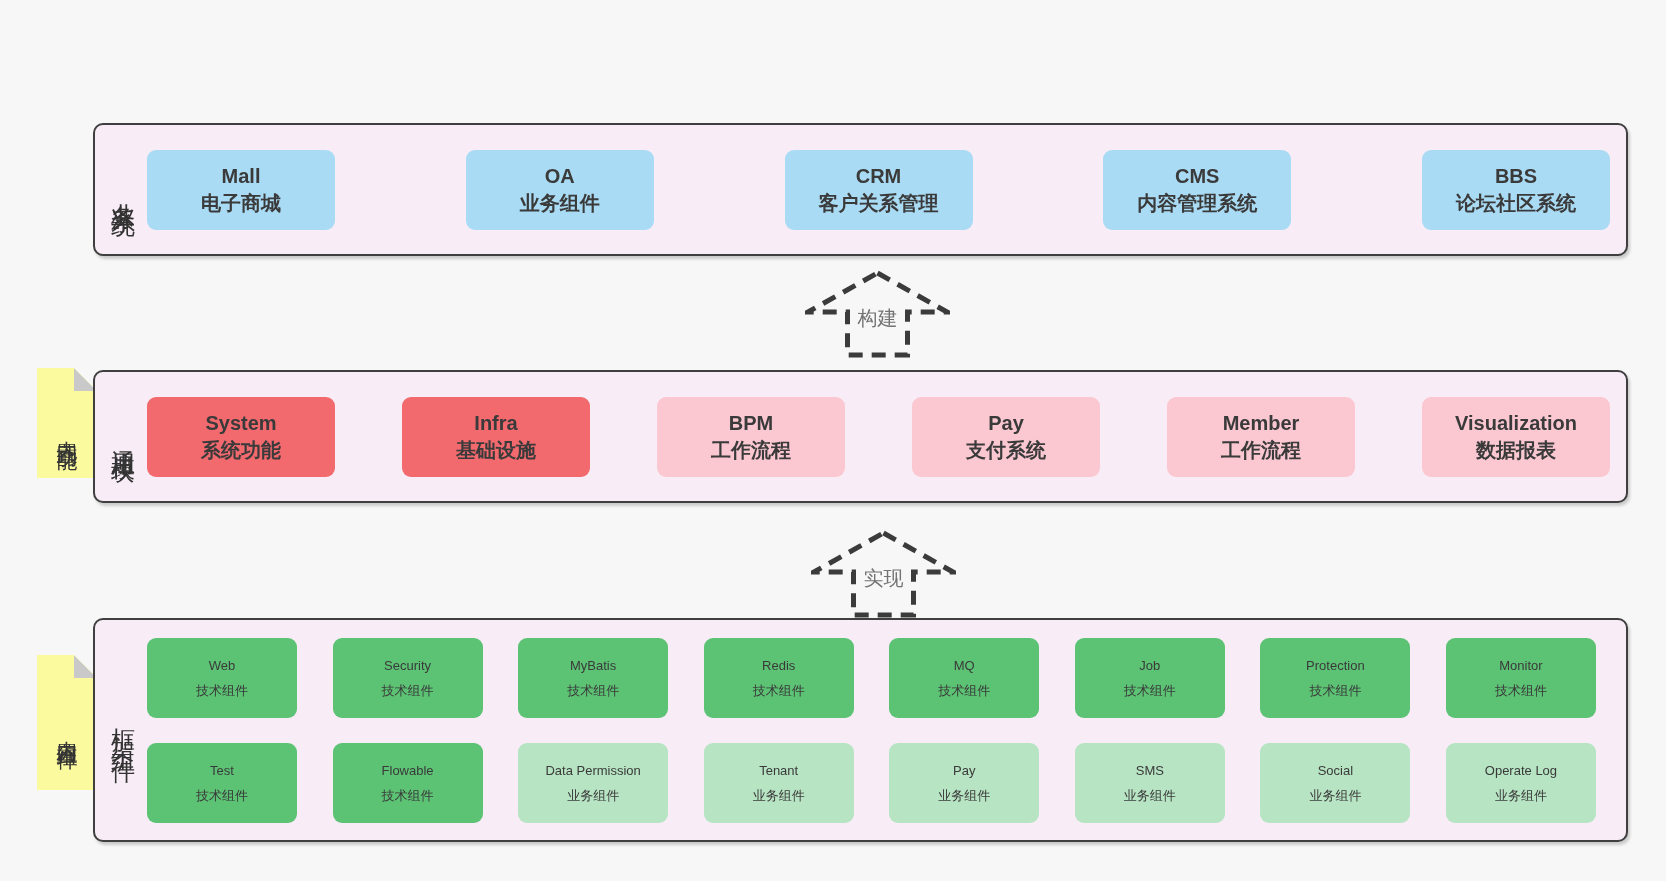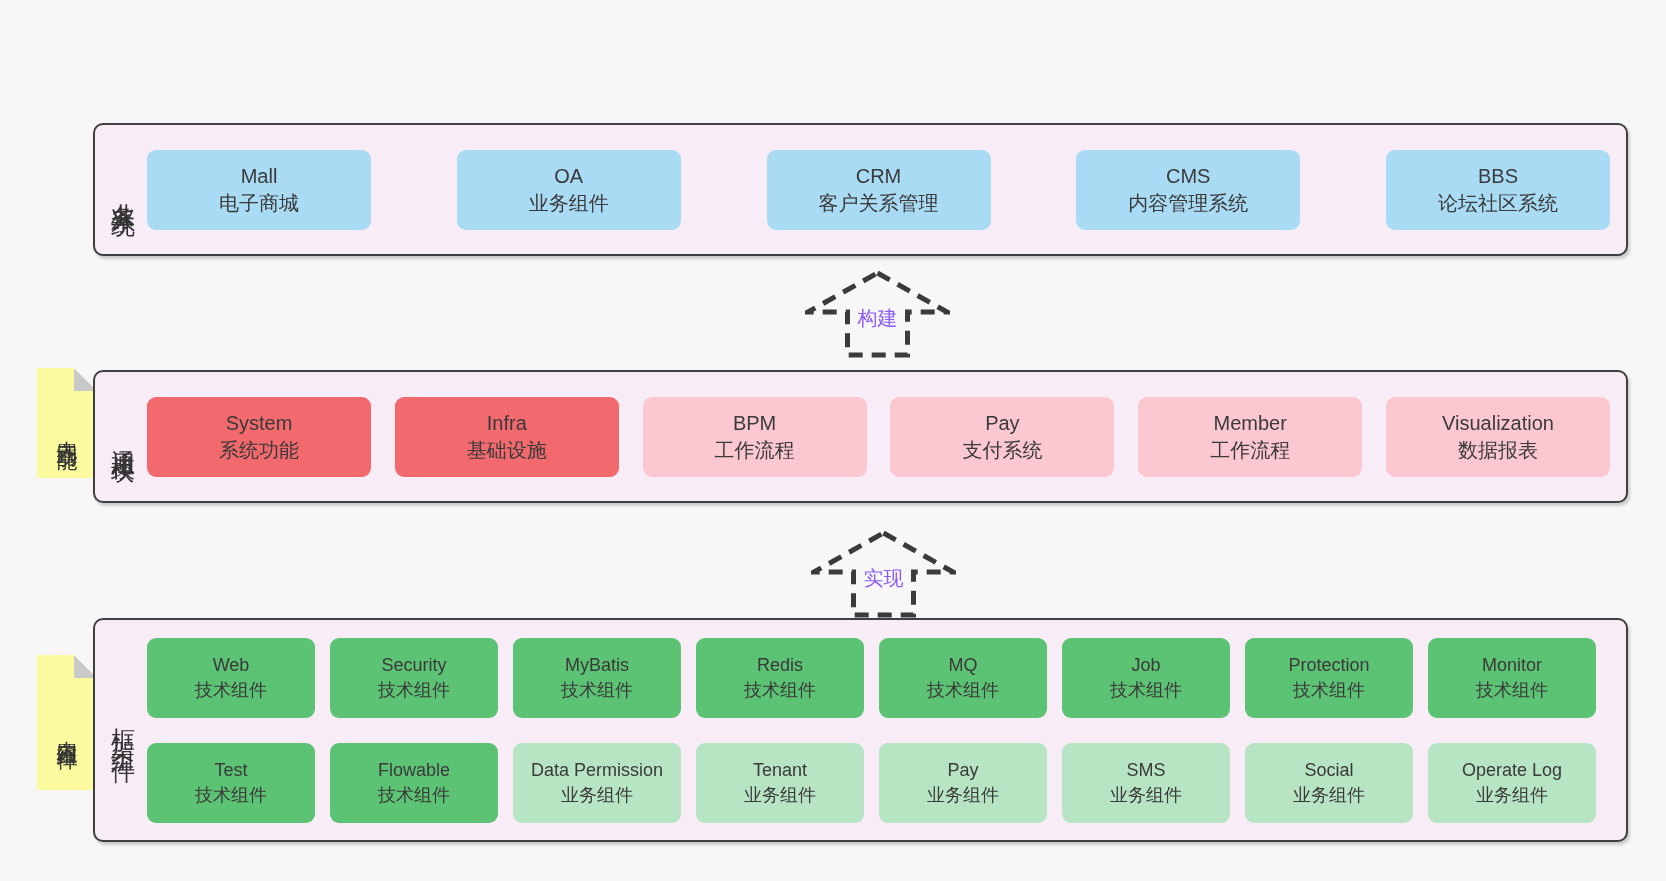--- a/index.html
+++ b/index.html
@@ -20,22 +20,22 @@
 
   .row{position:absolute;left:52px;right:16px;display:flex;justify-content:space-between;}
   #layer-business .row,#layer-modules .row{top:25px;}
   #layer-framework .row-a{top:18px;}
   #layer-framework .row-b{top:123px;}
   #layer-framework .row{right:30px;}
 
   .box{height:80px;border-radius:9px;display:flex;flex-direction:column;
        align-items:center;justify-content:center;text-align:center;
        font-size:20px;line-height:27px;color:#3a3a3a;box-sizing:border-box;padding:2px 6px;}
-  #layer-business .box,#layer-modules .box{width:224px;}
-  #layer-framework .box{width:168px;font-size:18px;line-height:25px;}
+  #layer-business .box,#layer-modules .box{width:188px;font-weight:bold;}
+  #layer-framework .box{width:150px;font-size:13px;line-height:25px;}
   .blue{background:#aadbf4;}
   .red{background:#f2696e;text-align:right;}
   .pink{background:#fbc8d2;text-align:right;}
   .gdark{background:#5cc274;}
   .glight{background:#b7e4c3;}
 
   .sticky{position:absolute;background:#fbfa9e;z-index:1;
           clip-path:polygon(0 0,calc(100% - 23px) 0,100% 23px,100% 100%,0 100%);
           display:flex;align-items:center;justify-content:center;}
   #sticky-modules{left:37px;top:368px;width:60px;height:110px;}
@@ -43,21 +43,21 @@
   .sticky .fold{position:absolute;top:0;right:0;width:23px;height:23px;background:#c9c9c9;
           clip-path:polygon(0 0,100% 100%,0 100%);}
   .sticky .stext{writing-mode:vertical-rl;text-orientation:upright;font-size:21px;
           letter-spacing:3px;color:#333;margin-top:14px;white-space:nowrap;}
 
   .arrow{position:absolute;width:145px;height:89px;z-index:1;}
   #arrow-build{left:805px;top:270px;}
   #arrow-implement{left:811px;top:530px;}
   .arrow svg{display:block;}
   .arrow .alabel{position:absolute;left:50%;top:35px;transform:translateX(-50%);
-          background:#f7f7f7;padding:0 3px;font-size:20px;color:#8b5cf6;white-space:nowrap;}
+          background:#f7f7f7;padding:0 3px;font-size:20px;color:#737373;white-space:nowrap;}
 </style>
 </head>
 <body>
 
 <div class="stage">
 
   <div class="sticky" id="sticky-modules">
     <div class="fold"></div>
     <span class="stext">内置功能</span>
   </div>

